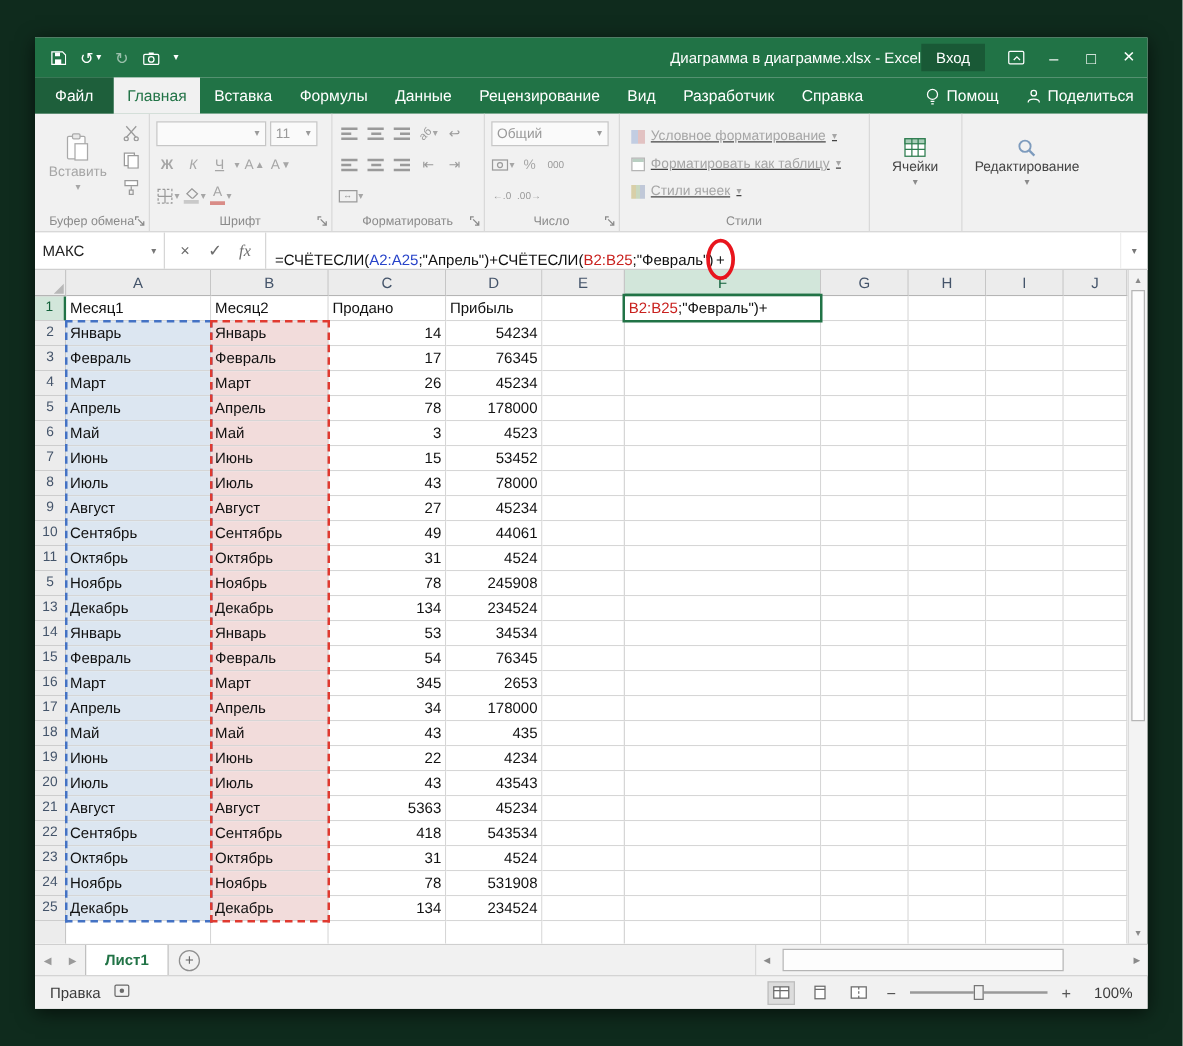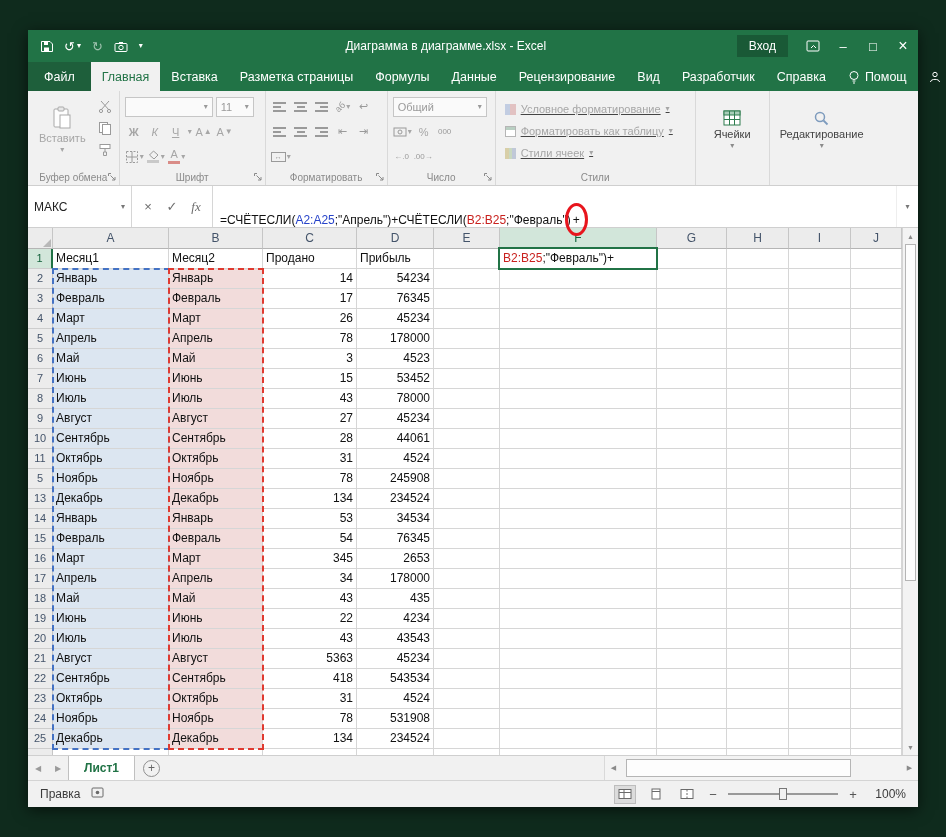--- a/index.html
+++ b/index.html
@@ -6,21 +6,21 @@
   html,body { width:946px; height:837px; }
   body { background:#0f2b1d; font-family:"Liberation Sans",sans-serif; position:relative; overflow:hidden; }
   .window { position:absolute; left:28px; top:30px; width:890px; height:777px; background:#f1f1f1;
             display:flex; flex-direction:column; box-shadow:0 3px 14px rgba(0,0,0,.6); }
 
   
   .titlebar { height:32px; background:var(--green,#217346); color:#fff; display:flex; align-items:center; flex:none; }
   .qat { display:flex; align-items:center; gap:11px; padding:0 12px; }
   .qat .qbtn { display:flex; align-items:center; gap:2px; font-size:13px; line-height:1; color:#fff; }
   .caret { font-size:8px; line-height:1; }
-  .win-title { flex:1; text-align:center; font-size:12px; white-space:nowrap; overflow:hidden; }
+  .win-title { flex:1; text-align:right; font-size:12px; white-space:nowrap; overflow:hidden; }
   .signin { background:rgba(0,0,0,.22); font-size:12px; padding:4px 12px; margin-right:10px; }
   .winctl { display:flex; align-items:center; }
   .winctl > div { width:30px; height:32px; display:flex; align-items:center; justify-content:center; font-size:13px; }
 
   
   .tabs { height:29px; background:var(--green,#217346); display:flex; align-items:stretch; color:#fff; flex:none; }
   #tab-strip { display:flex; }
   .tab { display:flex; align-items:center; padding:0 11px; font-size:12.5px; white-space:nowrap; gap:5px; }
   .tab.file { background:var(--green-dark,#1e5f3b); padding:0 16px; }
   .tab.active { background:#f1f1f1; color:var(--green,#217346); }
@@ -51,21 +51,21 @@
   .ab { display:flex; flex-direction:column; align-items:center; line-height:1; }
   .style-item { display:flex; align-items:center; gap:5px; height:22px; padding:0 4px;text-decoration:underline; }
   .sicon { width:11px; height:11px; flex:none; }
   .s0 { background:linear-gradient(90deg,#c2cde2 50%,#e2c2c2 50%); }
   .s1 { background:linear-gradient(#b9cfc2 30%,#fff 30%); border:1px solid #b5b5b5; }
   .s2 { background:linear-gradient(90deg,#d8cfa8 33%,#c9d8c0 33% 66%,#c0c8d8 66%); }
   .g-clip .g-body { display:flex; gap:4px; }
   .clip-col { display:flex; flex-direction:column; justify-content:flex-start; gap:3px; padding-top:2px; }
 
   
-  .fbar { height:42px; background:#fff; border-bottom:1px solid #cfcfcf; display:flex; align-items:stretch; flex:none; font-size:12px; }
+  .fbar { height:30px; background:#fff; border-bottom:1px solid #cfcfcf; display:flex; align-items:stretch; flex:none; font-size:12px; }
   .namebox { width:104px; border-right:1px solid #d6d6d6; display:flex; align-items:center; padding:0 6px; gap:6px; color:#222; }
   .namebox .caret { margin-left:auto; color:#777; }
   .fbtns { display:flex; align-items:center; border-right:1px solid #d6d6d6; padding:0 4px; }
   .fbtns span { width:24px; text-align:center; color:#6d6d6d; font-size:13px; }
   .fxi { font-family:"Liberation Serif",serif; font-style:italic; }
   .fml { flex:1; display:flex; align-items:flex-end; padding-left:7px; white-space:nowrap; overflow:visible; color:#111; }
   .ref-blue { color:var(--ref-blue,#2743c9); }
   .ref-red { color:var(--ref-red,#c9211e); }
   .plus-wrap { position:relative; display:inline-block; padding:0 2px; }
   .red-oval { position:absolute; left:-6px; top:-10px; width:23px; height:33px; border:3px solid var(--annotation-red,#e8151d); border-radius:50%; pointer-events:none; z-index:50; }
@@ -169,21 +169,20 @@
       <div>□</div>
       <div style="font-size:16px">×</div>
     </div>
   </div>
 
   <div class="tabs">
     <div id="tab-strip">
         <div class="tab file">Файл</div>
         <div class="tab active">Главная</div>
         <div class="tab">Вставка</div>
-        <div class="tab">Разметка страницы</div>
         <div class="tab">Формулы</div>
         <div class="tab">Данные</div>
         <div class="tab">Рецензирование</div>
         <div class="tab">Вид</div>
         <div class="tab">Разработчик</div>
         <div class="tab">Справка</div>
       </div>
     <div class="tab-right">
       <div class="tab">
         <svg width="12" height="14">
@@ -604,21 +603,21 @@
             <div class="cell w5"></div>
             <div class="cell w6"></div>
             <div class="cell w7"></div>
             <div class="cell w8"></div>
             <div class="cell w9"></div>
           </div>
           <div class="grid-row">
             <div class="rh">10</div>
             <div class="cell w0 selA">Сентябрь</div>
             <div class="cell w1 selB">Сентябрь</div>
-            <div class="cell w2 num">28</div>
+            <div class="cell w2 num">49</div>
             <div class="cell w3 num">44061</div>
             <div class="cell w4"></div>
             <div class="cell w5"></div>
             <div class="cell w6"></div>
             <div class="cell w7"></div>
             <div class="cell w8"></div>
             <div class="cell w9"></div>
           </div>
           <div class="grid-row">
             <div class="rh">11</div>

